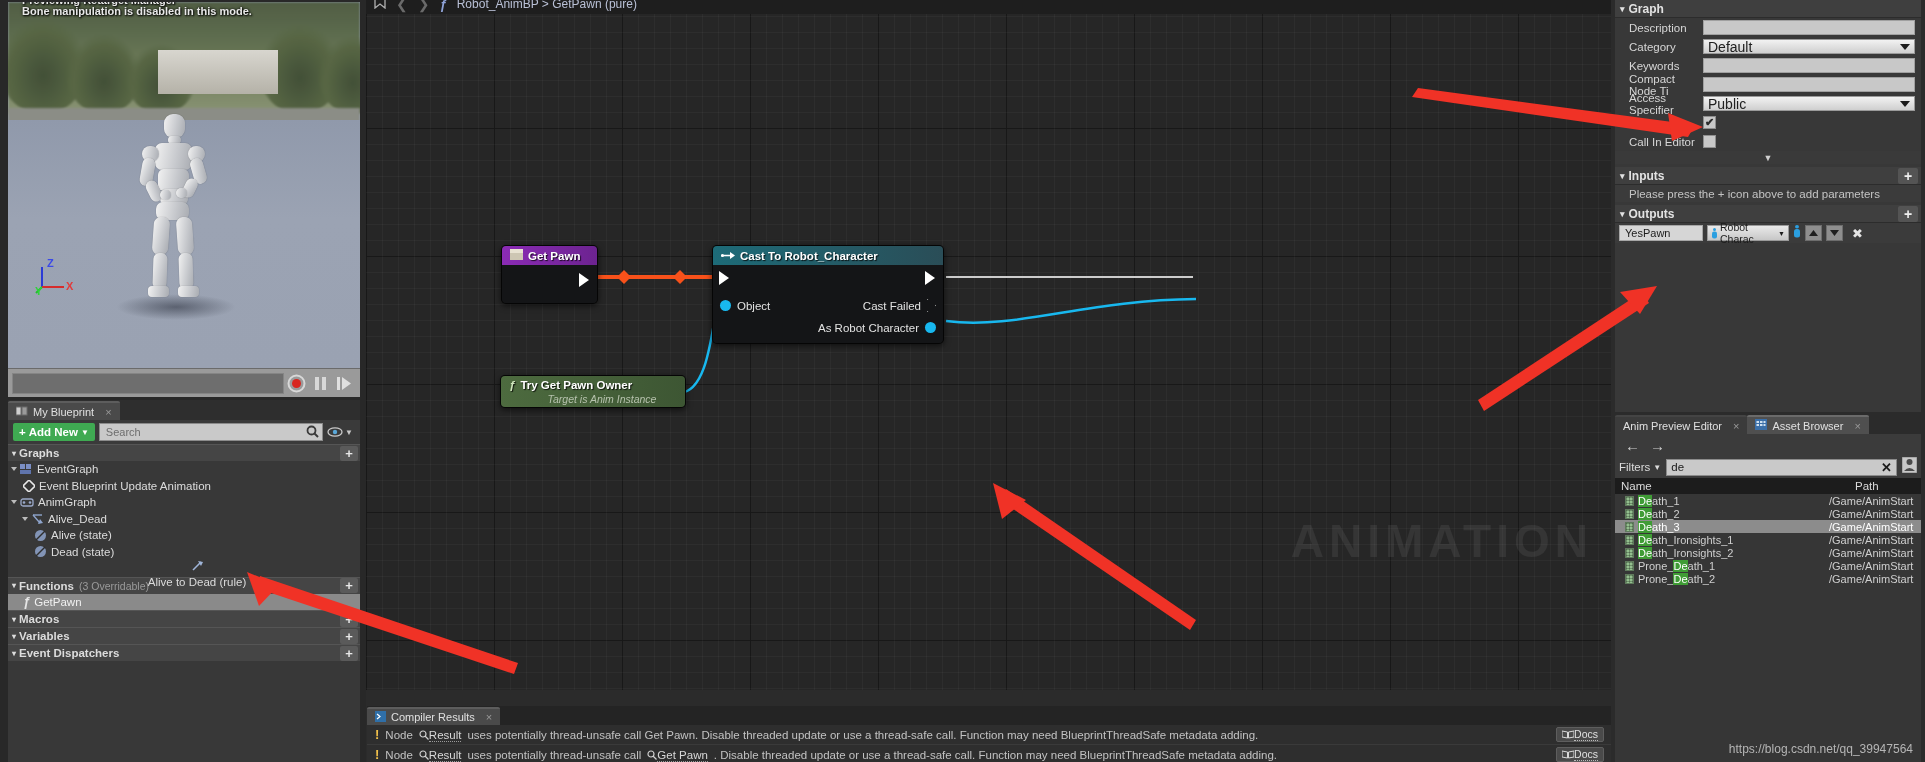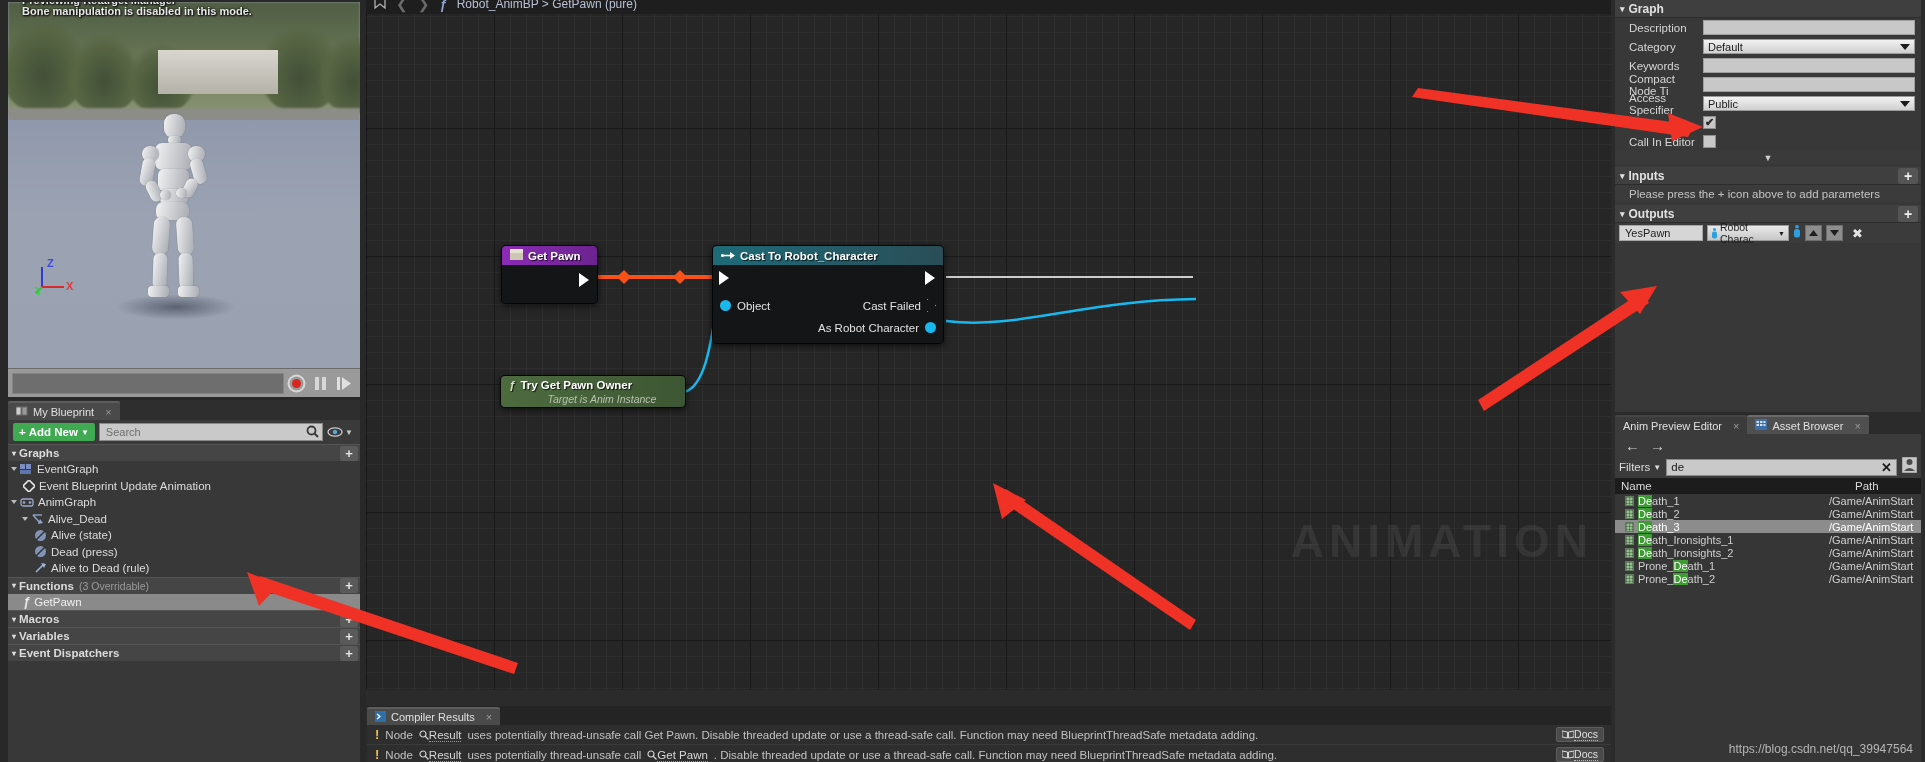--- a/index.html
+++ b/index.html
@@ -109,21 +109,21 @@
   #right-col { position:absolute; left:1611px; top:0; width:314px; height:762px; background:#2b2b2b; }
   #details { position:absolute; left:4px; top:0; width:306px; height:412px; background:#383838; }
   .d-sec { height:18px; display:flex; align-items:center; background:#3f3f3f; padding-left:5px;
       font-size:12px; font-weight:bold; color:#e2e2e2; border-bottom:1px solid #2c2c2c; }
   .d-sec .plus { margin-left:auto; width:20px; height:16px; background:#545454; display:flex;
       align-items:center; justify-content:center; font-size:14px; font-weight:bold; color:#efefef; margin-right:3px; border-radius:2px; }
   .d-row { height:19px; display:flex; align-items:center; font-size:11.5px; color:#d6d6d6; }
   .d-label { width:88px; padding-left:14px; }
   .d-field { height:15px; background:#c8c8c8; border:1px solid #a0a0a0; flex:1; margin-right:6px; }
   .d-combo { height:15px; flex:1; margin-right:6px; background:linear-gradient(#f2f2f2,#cfcfcf);
-      border:1px solid #9a9a9a; display:flex; align-items:center; padding:0 4px; font-size:11px; color:#202020; }
+      border:1px solid #9a9a9a; display:flex; align-items:center; padding:0 4px; font-size:14px; color:#202020; }
   .d-combo .arrow { margin-left:auto; width:0;height:0;border-left:5px solid transparent;border-right:5px solid transparent;border-top:6px solid #1b1b1b; }
   .d-check { width:13px;height:13px; background:#c8c8c8; border:1px solid #8f8f8f; display:flex;
       align-items:center; justify-content:center; font-size:11px; color:#2b2b2b; font-weight:bold; }
   .d-hint { height:17px; display:flex; align-items:center; padding-left:14px; font-size:11.5px; color:#c4c4c4; background:#3b3b3b; }
   .out-row { height:20px; display:flex; align-items:center; gap:4px; padding:0 4px; background:#3b3b3b; }
   .out-name { width:84px; height:16px; background:#d6d6d6; border:1px solid #a6a6a6; font-size:11px;
       color:#1c1c1c; display:flex; align-items:center; padding-left:5px; }
   .out-type { width:82px; height:16px; background:linear-gradient(#e9e9e9,#c7c7c7); border:1px solid #9a9a9a;
       display:flex; align-items:center; gap:3px; padding:0 3px; font-size:10.5px; color:#1c1c1c; }
   .arrowbtn { width:17px;height:16px; background:#8e8e8e; border:1px solid #6d6d6d; display:flex;
@@ -327,23 +327,23 @@
             </span>
             <span>Alive (state)</span>
           </div>
           <div class="tree-row" style="padding-left: 26px;">
             <span style="display:inline-flex;align-items:center;">
               <svg width="13" height="13">
                 <circle cx="6.5" cy="6.5" r="5.5" fill="#8fa5cd" opacity=".85"></circle>
                 <line x1="2" y1="11" x2="11" y2="2" stroke="#2e2e2e" stroke-width="1.5"></line>
               </svg>
             </span>
-            <span>Dead (press)</span>
-          </div>
-          <div class="tree-row" style="padding-left: 26px;">
+            <span>Dead (state)</span>
+          </div>
+          <div class="tree-row" style="padding-left: 26px; flex-direction: column;">
             <span style="display:inline-flex;align-items:center;">
               <svg width="13" height="12">
                 <line x1="2" y1="10" x2="10" y2="2" stroke="#9fb4d8" stroke-width="1.6"></line>
                 <polygon points="7,1 12,2 10,6" fill="#9fb4d8"></polygon>
               </svg>
             </span>
             <span>Alive to Dead (rule)</span>
           </div>
           <div class="sec-head">
             <span style="font-size:8px;margin-right:3px;">▾</span>

